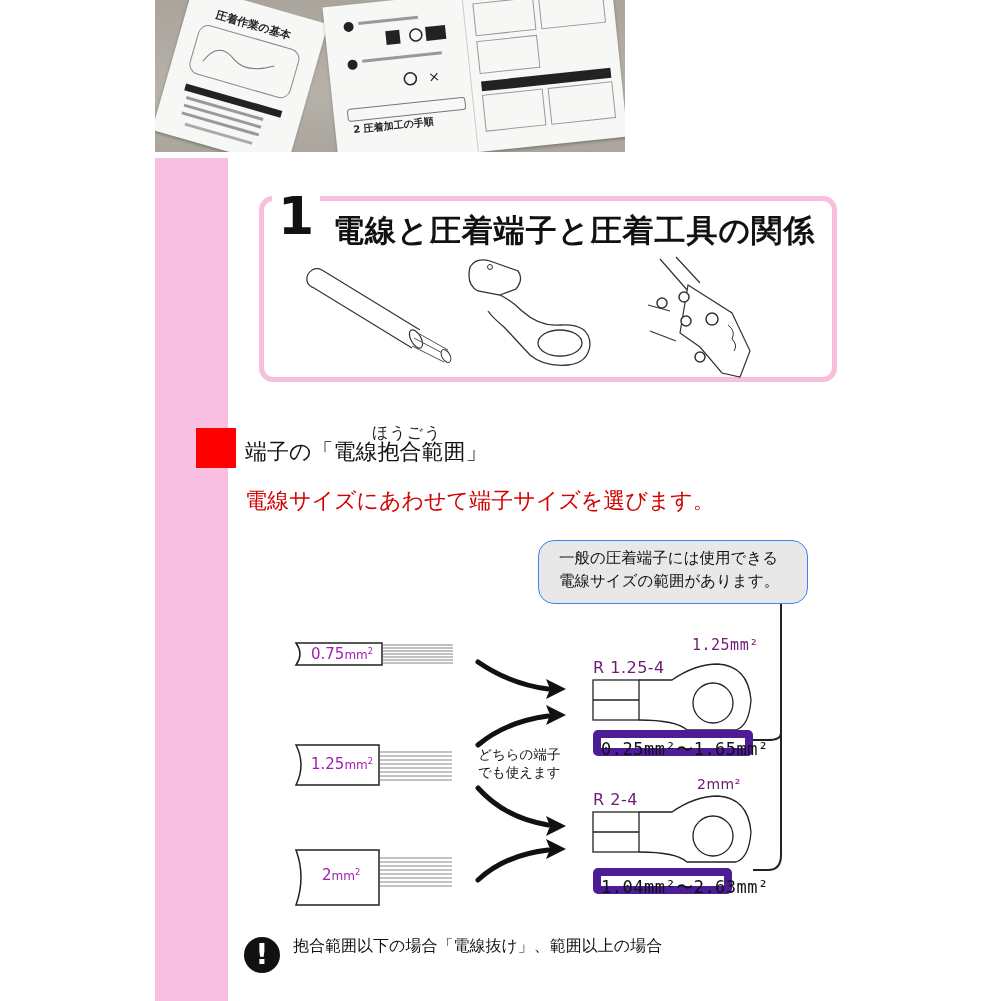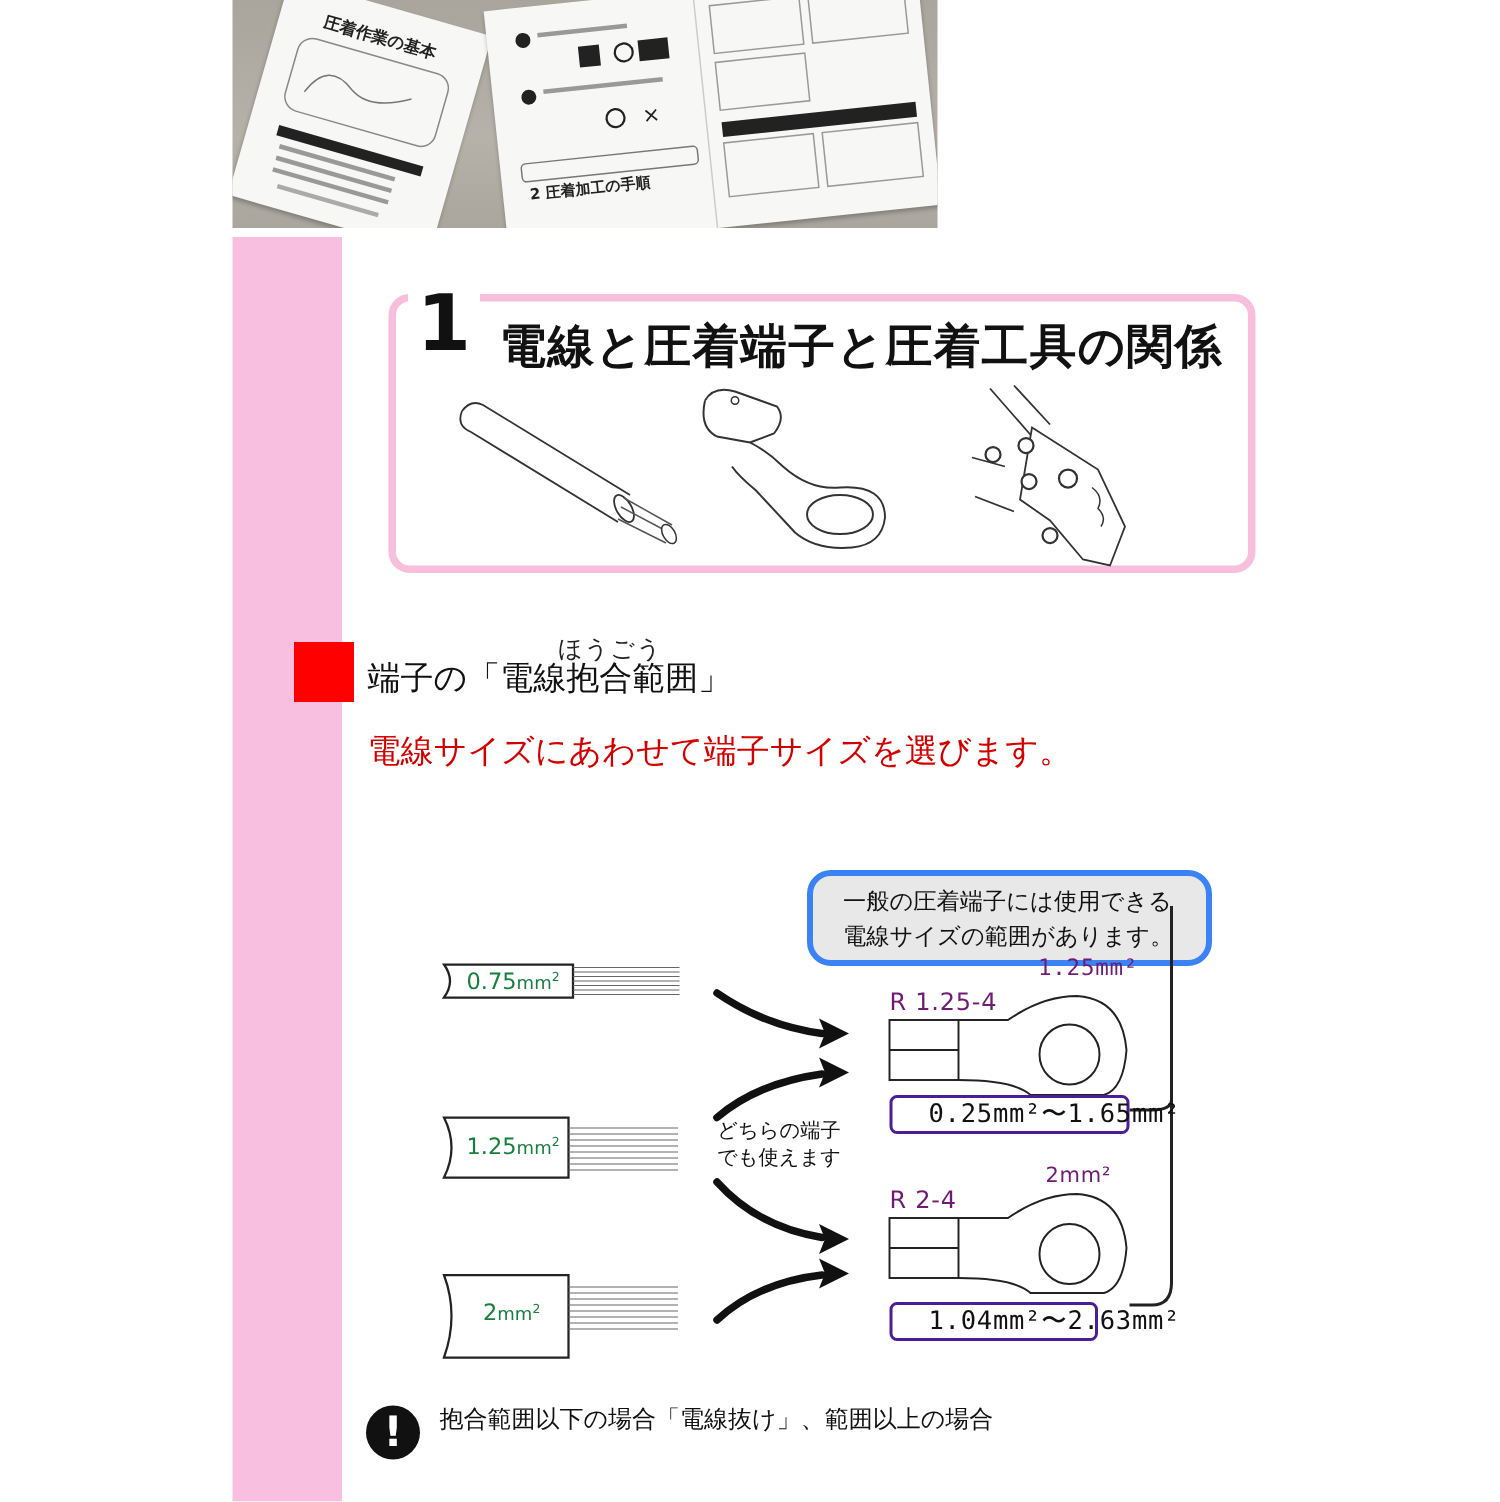--- a/index.html
+++ b/index.html
@@ -18,27 +18,27 @@
                  font-family: "DejaVu Sans", sans-serif; font-weight: bold; font-size: 52px; line-height: 60px;
                  text-align: center; color: #111; }
   .section-title { position: absolute; left: 333px; top: 210px; font-size: 31px; font-weight: bold;
                    letter-spacing: 1px; color: #111; white-space: nowrap; text-align: right; }
   .illus { position: absolute; }
   .red-square { position: absolute; left: 196px; top: 428px; width: 40px; height: 40px; background: #ff0000; }
   .sub-ruby { position: absolute; left: 372px; top: 423px; font-size: 16px; color: #222; letter-spacing: 1px; }
   .sub-heading { position: absolute; left: 245px; top: 437px; font-size: 22px; color: #111; white-space: nowrap; }
   .red-text { position: absolute; left: 245px; top: 486px; font-size: 22px; color: #d40000; white-space: nowrap; }
   .callout { position: absolute; left: 538px; top: 540px; width: 270px; height: 64px;
-             border: 4px solid #3b82f6; border-radius: 16px; background: #e8e8e8; box-sizing: border-box;
-             font-size: 15.5px; line-height: 23px; padding: 6px 0 0 20px; color: #111; margin-top: 40px; }
-  .wire-label { position: absolute; font-family: "DejaVu Sans", sans-serif; font-size: 15px; color: #15803d; white-space: nowrap; }
+             border: 1px solid #3b82f6; border-radius: 16px; background: #e8e8e8; box-sizing: border-box;
+             font-size: 15.5px; line-height: 23px; padding: 6px 0 0 20px; color: #111; }
+  .wire-label { position: absolute; font-family: "DejaVu Sans", sans-serif; font-size: 15px; color: #a21caf; white-space: nowrap; }
   .term-label { position: absolute; font-size: 16px; color: #701a75; white-space: nowrap; letter-spacing: 0.5px; }
-  .range-box { position: absolute; border: 2px solid #4c1d95; border-radius: 5px; background: #fff;
+  .range-box { position: absolute; border: 8px solid #4c1d95; border-radius: 5px; background: #fff;
                font-family: "DejaVu Sans Mono", monospace; font-size: 17px; line-height: 22px;
-               padding: 0 24px; box-sizing: border-box; white-space: nowrap; letter-spacing: 0.5px; }
+               padding: 0 0; box-sizing: border-box; white-space: nowrap; letter-spacing: 0.5px; }
   .middle-note { position: absolute; left: 478px; top: 745px; font-size: 13.5px; line-height: 18px; color: #111; text-align: center; }
   .warn-icon { position: absolute; left: 244px; top: 937px; width: 36px; height: 36px; border-radius: 50%;
                background: #111; color: #fff; font-weight: bold; font-size: 28px; line-height: 36px; text-align: center; }
   .warn-text { position: absolute; left: 293px; top: 935px; font-size: 16px; line-height: 21px; color: #111; white-space: nowrap; }
   sup { font-size: 0.55em; vertical-align: 0.6em; }
 </style>
 </head>
 <body>
 
 <div class="photo">

